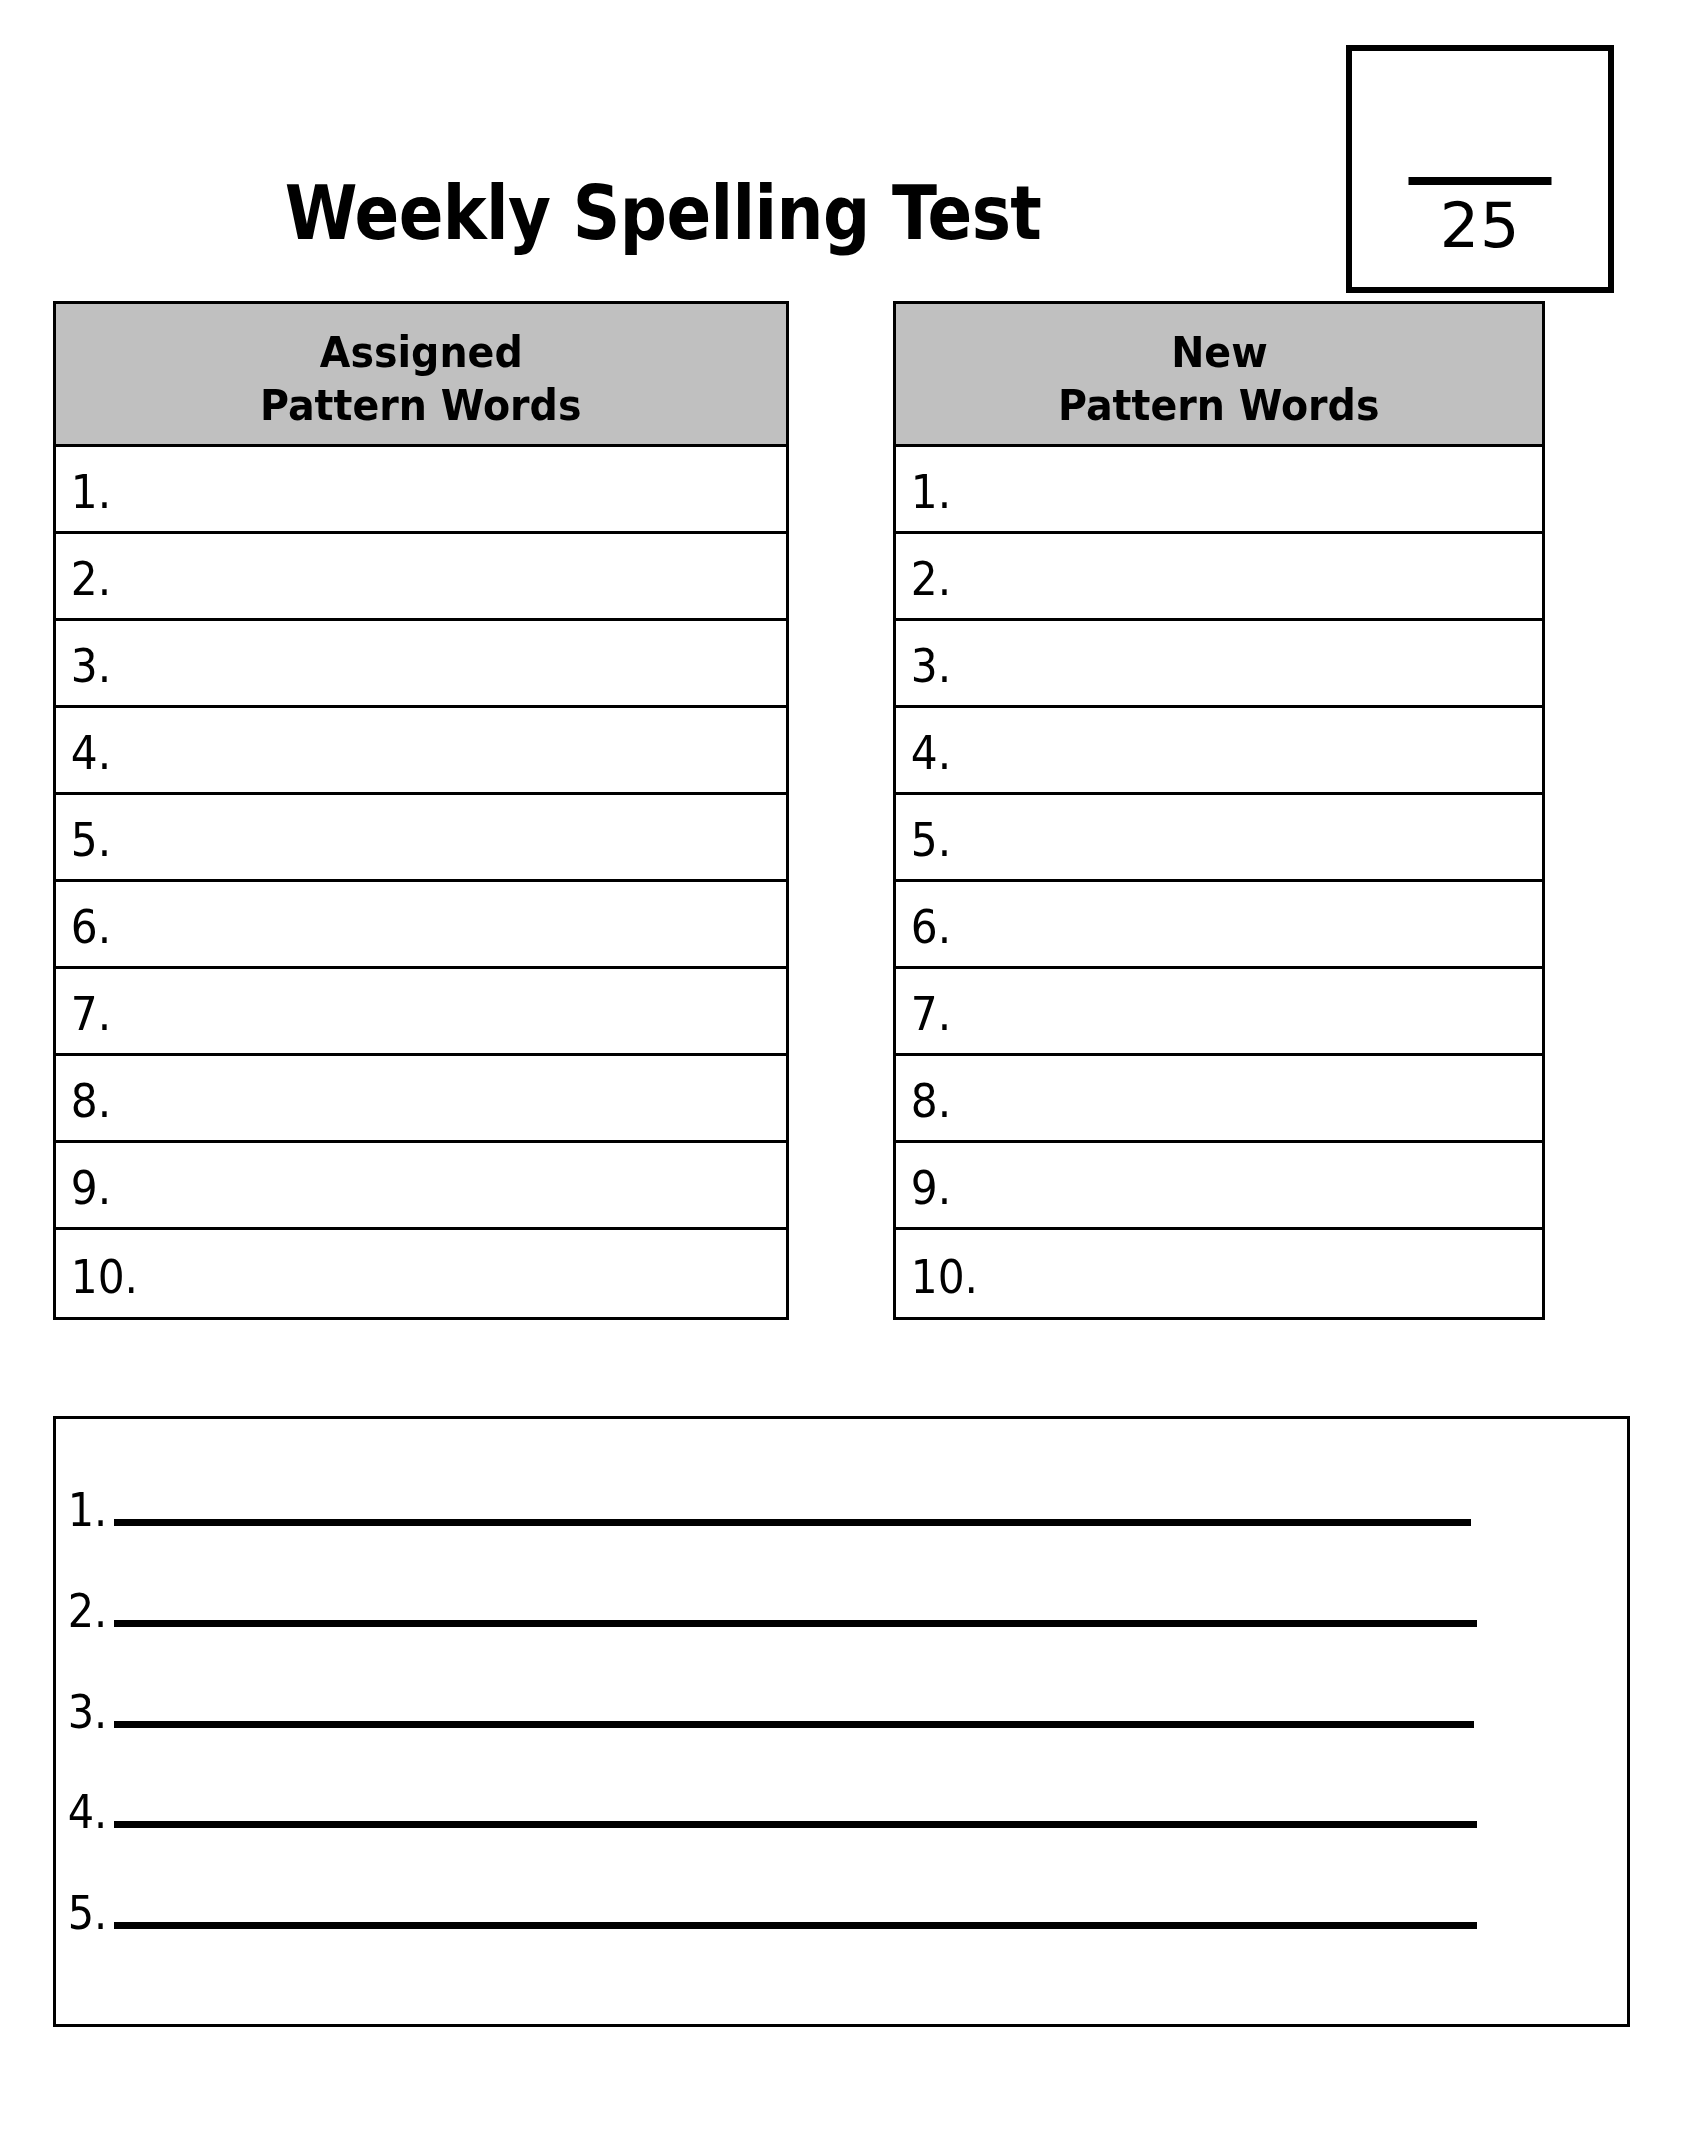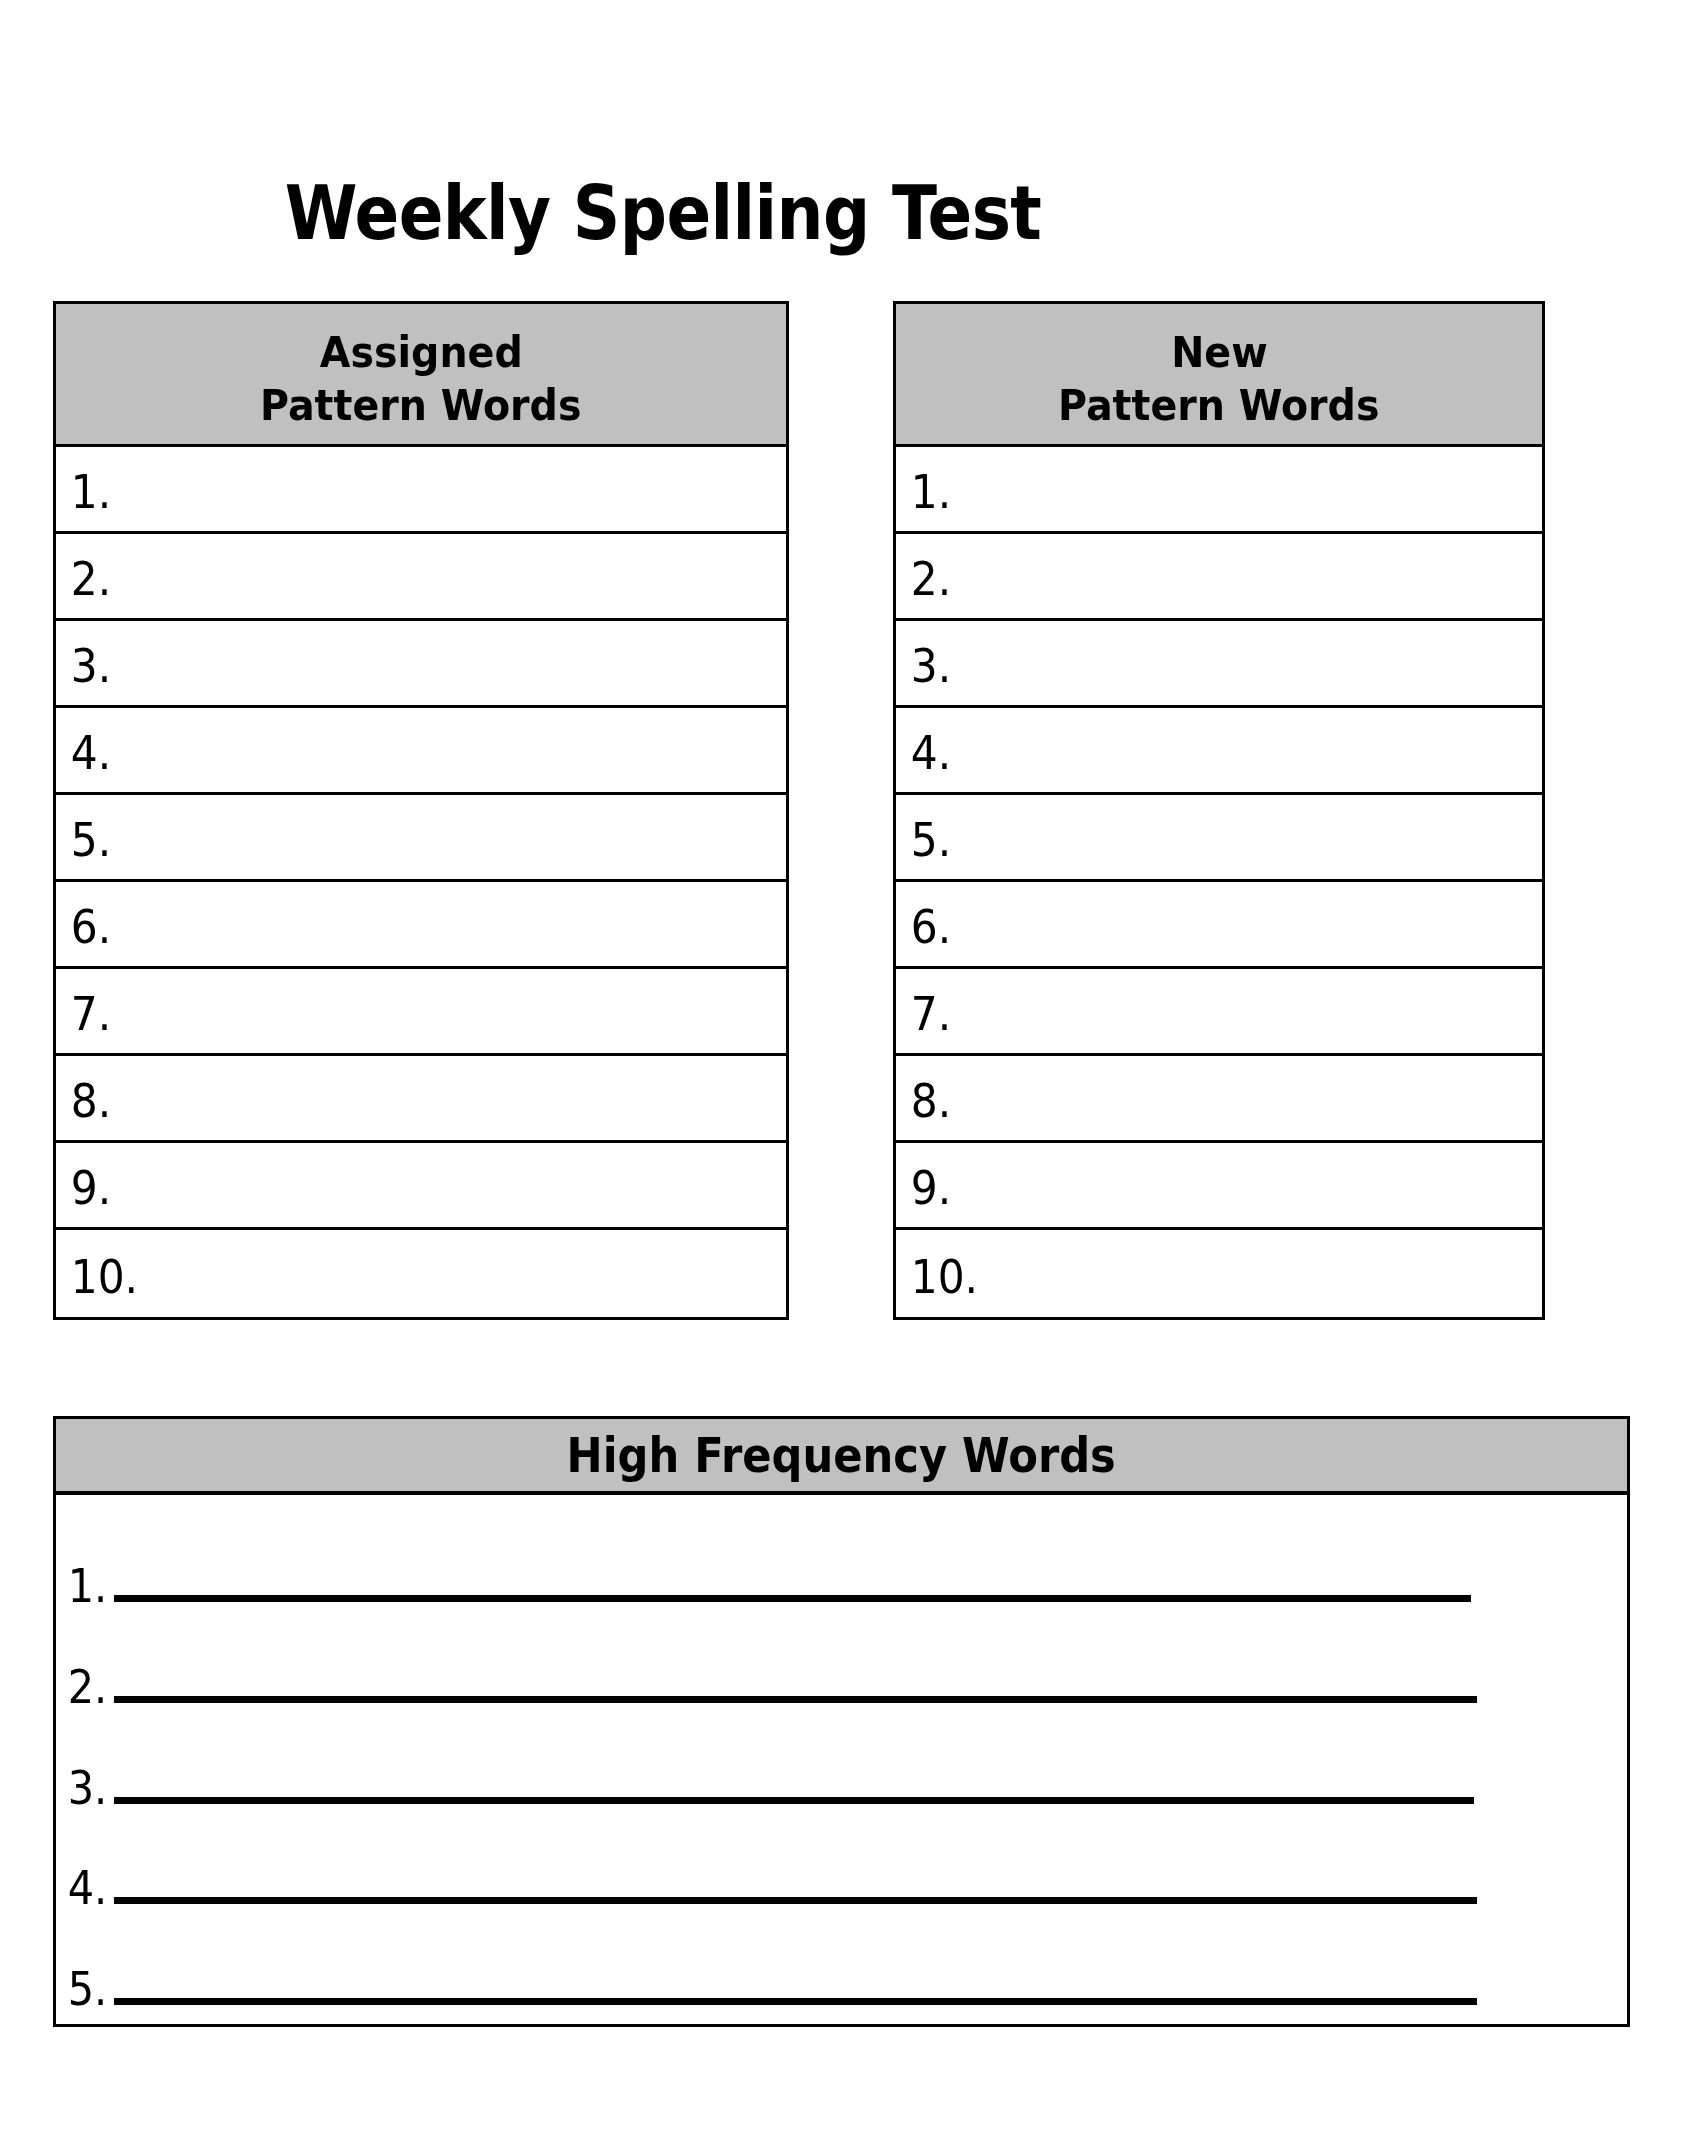--- a/index.html
+++ b/index.html
@@ -250,20 +250,25 @@
     clip: rect(0 0 0 0);
     white-space: nowrap;
   }
 </style>
 </head>
 <body>
 
 <div id="page">
 
 
+  <div id="score-box">
+    <span class="sr-only"></span>
+    <div id="score-rule"></div>
+    <div id="score-total">25</div>
+  </div>
 
   <div id="title" class="hand">Weekly Spelling Test</div>
 
   <div id="tables">
 
     <div class="word-table" id="table-assigned">
       <div class="wt-head">
         <div class="wt-head-line">Assigned</div>
         <div class="wt-head-line">Pattern Words</div>
       </div>
@@ -353,23 +358,20 @@
         <span class="sr-only"></span>
       </div>
       <div class="wt-row">
         <span class="wt-num">10.</span>
         <span class="sr-only"></span>
       </div>
     </div>
   </div>
 
   <div id="hfw-box">
-    <div id="hfw-head">
-      <span id="hfw-head-text">High Frequency Words</span>
-    </div>
 
     <div id="hfw-body">
 
       <div class="hfw-row" style="top:5.8px;">
         <span class="hfw-num">1.</span>
         <span class="hfw-rule" style="width:1357px;"></span>
         <span class="sr-only"></span>
       </div>
 
       <div class="hfw-row" style="top:107px;">

